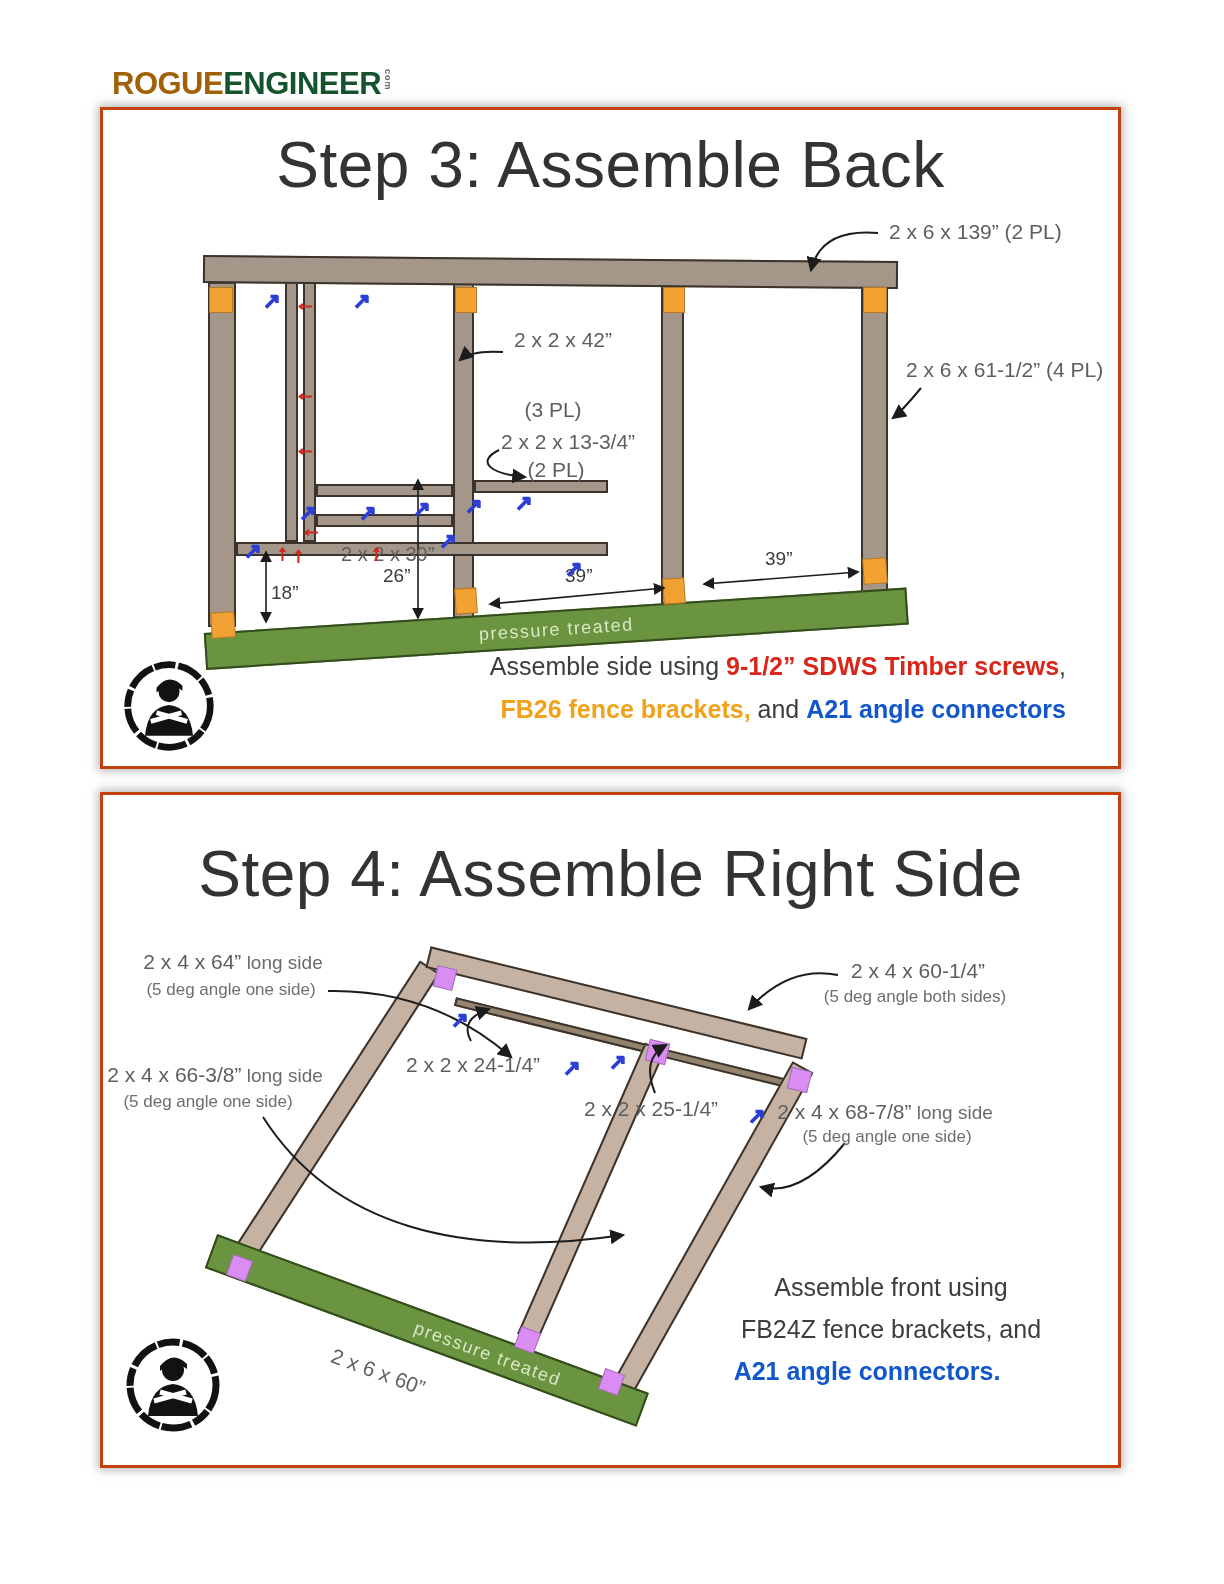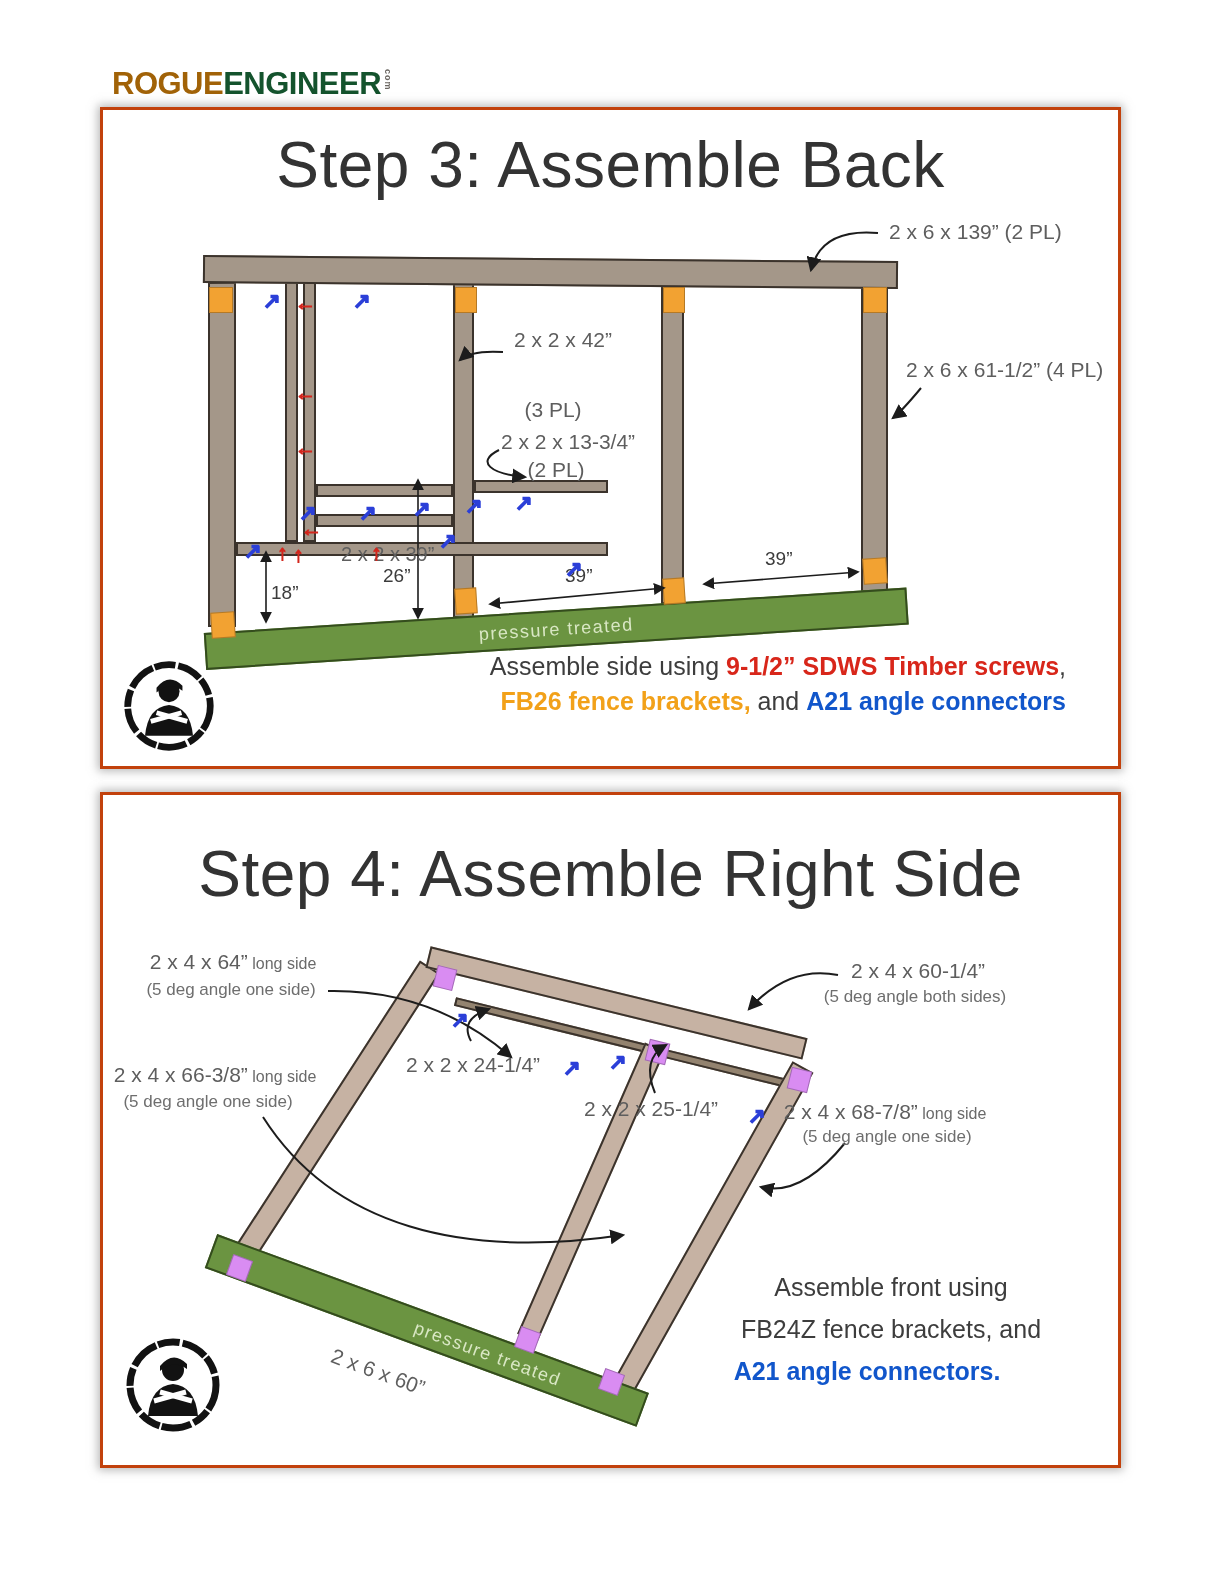--- a/index.html
+++ b/index.html
@@ -22,21 +22,21 @@
   .board{position:absolute;background:#a49789;border:2px solid #3b332c;box-sizing:border-box;}
   .board4{background:#c6b2a3;}
   .bar{transform-origin:0 50%;}
   .green{position:absolute;background:#6b9441;border:2px solid #344c1d;box-sizing:border-box;}
   .pressure{position:absolute;width:100%;text-align:center;color:#d9e7c4;font-size:18px;letter-spacing:1.5px;top:7px;}
   .bracket{position:absolute;box-sizing:border-box;border:1px solid rgba(0,0,0,0.25);}
   .bo{background:#f2a232;}
   .bp{background:#d98cf2;}
   
   .lbl{position:absolute;color:#5e5e5e;font-size:21px;white-space:nowrap;}
-  .lbl .suffix{font-size:16px;color:#6a6a6a;}
+  .lbl .suffix{font-size:19px;color:#6a6a6a;}
   .lbl-note{position:absolute;color:#6e6e6e;font-size:17px;white-space:nowrap;}
   .dim{position:absolute;color:#3c3c3c;font-size:19px;white-space:nowrap;}
   .ctr{transform:translateX(-50%);}
   
   .arr{position:absolute;font-weight:bold;line-height:1;}
   .arr.blue{color:#2b3fd8;-webkit-text-stroke:1.1px #2b3fd8;font-size:21px;}
   .arr.red{color:#d3261c;-webkit-text-stroke:1.1px #d3261c;font-size:21px;}
   
   .note{position:absolute;font-size:25px;color:#3d3d3d;white-space:nowrap;}
   .note .red{color:#d8261a;font-weight:bold;}
@@ -132,21 +132,21 @@
     <span class="arr red" style="left:192px;top:327px;">←</span>
     <span class="arr red" style="left:198px;top:408px;">←</span>
     <span class="arr red" style="left:174px;top:432px;">↑</span>
     <span class="arr red" style="left:190px;top:434px;">↑</span>
     <span class="arr red" style="left:268px;top:432px;">↑</span>
 
     <div class="note" style="right:52px;top:542px;text-align:right;">
       <div>
         <span>Assemble side using </span><span class="red">9-1/2” SDWS Timber screws</span><span>,</span>
       </div>
-      <div style="margin-top:6px;">
+      <div style="margin-top:14px;">
         <span class="orange">FB26 fence brackets,</span><span>  and </span><span class="blue">A21 angle connectors</span>
       </div>
     </div>
 
     <div class="logo-badge" style="left:18px;top:548px;width:96px;height:96px;">
       <svg width="96" height="96" viewBox="0 0 100 100">
         <circle cx="50" cy="50" r="43" fill="none" stroke="#121212" stroke-width="7" stroke-dasharray="26 2 18 3 30 2 22 3"></circle>
         <circle cx="50" cy="35" r="11" fill="#121212"></circle>
         <path d="M37,31 Q50,15 64,29 L64,34 Q50,24 37,36 Z" fill="#121212"></path>
         <path d="M25,81 Q28,51 50,49 Q72,51 75,81 Z" fill="#121212"></path>

